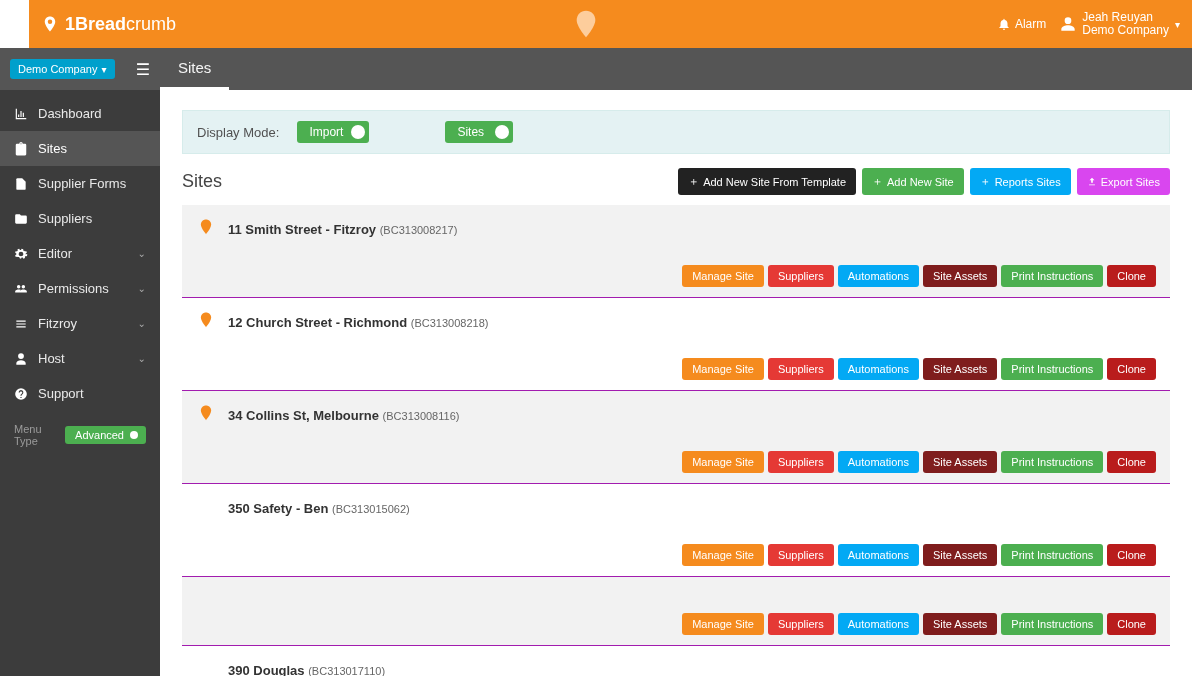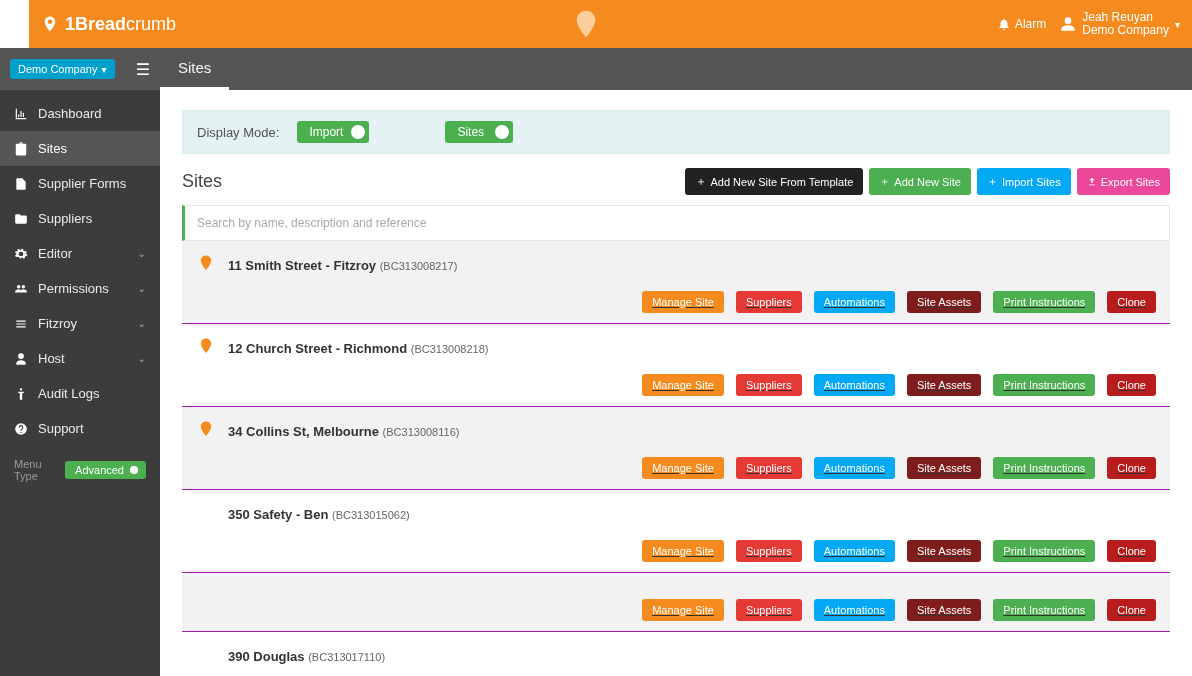--- a/index.html
+++ b/index.html
@@ -52,36 +52,36 @@
 .toggle .knob { position: absolute; right: 4px; width: 14px; height: 14px; background: #fff; border-radius: 50%; }
 
 
 .header-row { display: flex; align-items: center; justify-content: space-between; margin: 14px 0 10px; }
 .header-row h2 { font-size: 18px; font-weight: 400; color: #444; }
 .btn-row { display: flex; gap: 6px; }
 .btn { font-size: 11px; color: #fff; padding: 6px 10px; border-radius: 3px; border: none; cursor: pointer; display: inline-flex; align-items: center; gap: 4px; }
 .btn-dark { background: #222; }
 .btn-green { background: #4CAF50; }
 .btn-blue { background: #03a9f4; }
-.btn-red { background: #ec4899; }
+.btn-red { background: #d946ef; }
 
 
 .search-wrap { border: 1px solid #e5e5e5; border-left: 3px solid #4CAF50; padding: 0; }
 .search-wrap input { width: 100%; border: none; padding: 10px 12px; font-size: 12px; color: #888; outline: none; }
 .search-wrap input::placeholder { color: #aaa; }
 
 
 .site-row { padding: 12px 14px 10px; border-bottom: 1px solid #a21caf; }
 .site-row.alt { background: #f2f2f2; }
 .site-head { display: flex; align-items: center; gap: 12px; }
 .site-logo { width: 20px; height: 24px; display: inline-flex; align-items: center; justify-content: center; }
 .site-logo svg { width: 18px; height: 22px; }
 .site-name { font-size: 13px; font-weight: 600; color: #333; }
 .site-ref { font-size: 11px; font-weight: 400; color: #666; }
-.site-actions { display: flex; gap: 12px; justify-content: flex-end; margin-top: 14px; text-decoration: underline; }
+.site-actions { display: flex; gap: 4px; justify-content: flex-end; margin-top: 24px; }
 .sm-btn { font-size: 11px; color: #fff; padding: 5px 10px; border-radius: 3px; border: none; cursor: pointer; }
 .b-orange { background: #f58b1e; }
 .b-red { background: #e53935; }
 .b-blue { background: #03a9f4; }
 .b-red2 { background: #7f1d1d; }
 .b-green { background: #4CAF50; }
 .b-dark { background: #b91c1c; }
 
 svg { display: block; }
 </style>
@@ -194,28 +194,20 @@
         <span class="chev">⌄</span>
       </div>
       <div class="nav-item">
         <span class="nav-icon">
           <svg width="14" height="14" viewBox="0 0 24 24">
             <path fill="currentColor" d="M12 12a5 5 0 100-10 5 5 0 000 10zm0 2c-4 0-8 2-8 5v3h16v-3c0-3-4-5-8-5z"></path>
           </svg>
         </span>
         <span>Host</span>
         <span class="chev">⌄</span>
-      </div>
-      <div class="nav-item">
-        <span class="nav-icon">
-          <svg width="14" height="14" viewBox="0 0 24 24">
-            <path fill="currentColor" d="M12 2a2 2 0 110 4 2 2 0 010-4zM7 8h10v2l-3 .5V22h-2v-6h-0v6H10V10.5L7 10V8z"></path>
-          </svg>
-        </span>
-        <span>Audit Logs</span>
       </div>
       <div class="nav-item">
         <span class="nav-icon">
           <svg width="14" height="14" viewBox="0 0 24 24">
             <path fill="currentColor" d="M12 2a10 10 0 100 20 10 10 0 000-20zm1 17h-2v-2h2v2zm2-7l-1 1c-.8.8-1 1.3-1 2h-2c0-1.2.5-2 1.5-3l1-1a2 2 0 10-3.5-1.4H8A4 4 0 1115 12z"></path>
           </svg>
         </span>
         <span>Support</span>
       </div>
       <div class="menu-type-row">
@@ -248,34 +240,31 @@
         <button class="btn btn-dark">
           <span>＋</span>
           <span>Add New Site From Template</span>
         </button>
         <button class="btn btn-green">
           <span>＋</span>
           <span>Add New Site</span>
         </button>
         <button class="btn btn-blue">
           <span>＋</span>
-          <span>Import Sites</span>
+          <span>Reports Sites</span>
         </button>
         <button class="btn btn-red">
           <svg width="10" height="10" viewBox="0 0 24 24">
               <path fill="#fff" d="M5 20h14v-2H5v2zM12 2L6 8h4v6h4V8h4l-6-6z"></path>
             </svg>
           <span>Export Sites</span>
         </button>
       </div>
     </div>
 
-    <div class="search-wrap">
-      <input type="text" placeholder="Search by name, description and reference" style="">
-    </div>
 
     <div id="sites-list">
         <div class="site-row alt">
           <div class="site-head">
             <span class="site-logo">
               <svg viewBox="0 0 24 30">
                 <path fill="#f58b1e" d="M12 2C8 2 5 5 5 9c0 5 7 13 7 13s7-8 7-13c0-4-3-7-7-7z"></path>
               </svg>
             </span>
             <span class="site-name">11 Smith Street - Fitzroy <span class="site-ref">(BC313008217)</span></span>

